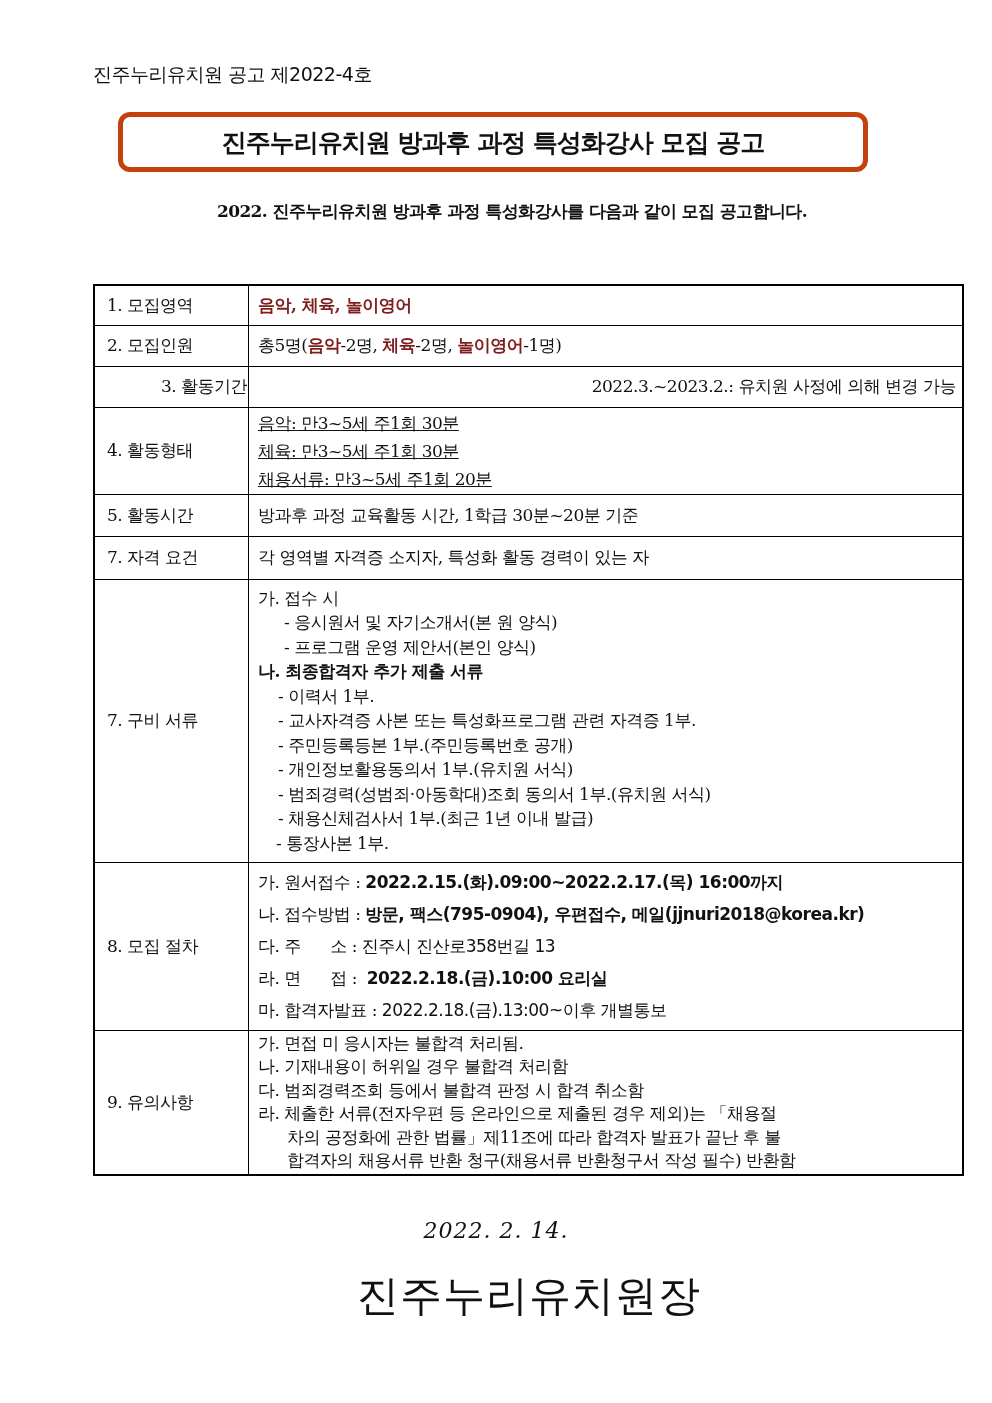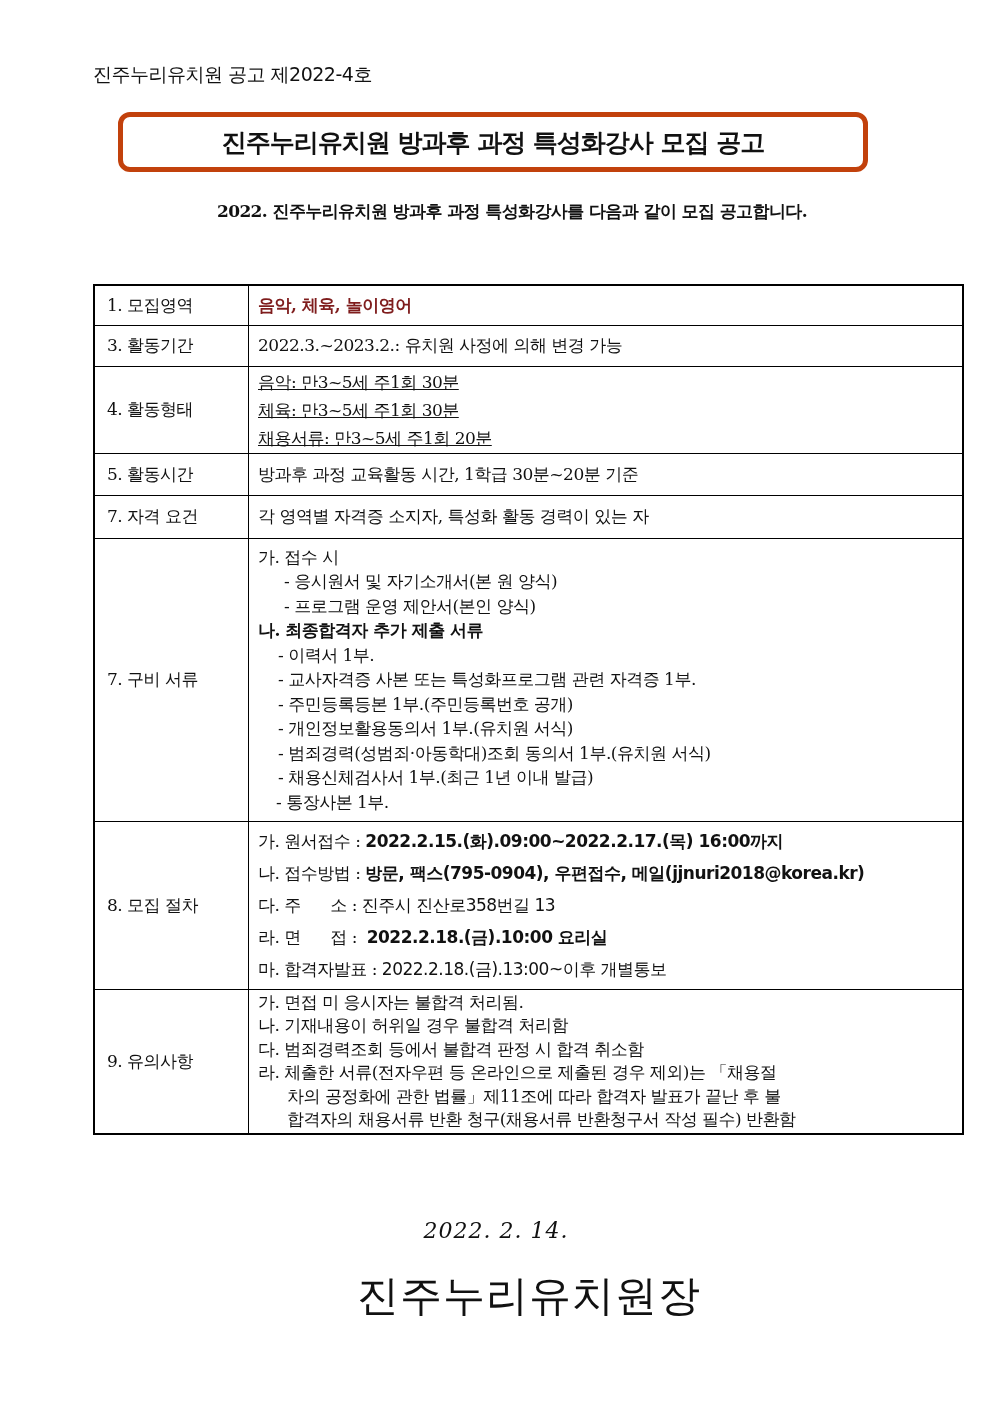--- a/index.html
+++ b/index.html
@@ -15,21 +15,21 @@
   .intro { position:absolute; left:16px; width:992px; top:200px; text-align:center;
            font-size:17px; font-weight:bold; letter-spacing:-0.6px; }
   table.main { position:absolute; left:93px; top:250px; width:871px;
                border-collapse:collapse; border:2px solid #000;margin-top:34px; }
   table.main td { border:1px solid #000; vertical-align:middle; font-size:17px;
                   letter-spacing:-0.5px; line-height:1.35; }
   td.label { width:140px; padding-left:12px; }
   td.content { padding-left:9px; padding-right:6px; }
   .blue { color:#7f1d1d; font-weight:bold; }
   .line { display:block; white-space:nowrap; }
-  .r1 { height:40px; } .r2 { height:41px; } .r3 { height:41px; }
+  .r1 { height:40px; } .r2 { height:41px; } .r3 { height:41px;text-align:right; }
   .r4 { height:87px; } .r5 { height:42px; } .r6 { height:42px; }
   .r7 { height:43px; } .r8 { height:283px; } .r9 { height:168px; } .r10 { height:144px; }
   .r4 .line { line-height:28px;text-decoration:underline; }
   .r8 .line { line-height:24.5px; }
   .r9 .line { line-height:32px; }
   .r10 .line { line-height:23.5px; }
   .bold { font-weight:bold; }
   .ind1 { padding-left:26px; }
   .ind2 { padding-left:20px; }
   .ind3 { padding-left:18px; }
@@ -49,20 +49,24 @@
   <span>진주누리유치원 방과후 과정 특성화강사 모집 공고</span>
 </div>
 
 <div class="intro">2022. 진주누리유치원 방과후 과정 특성화강사를 다음과 같이 모집 공고합니다.</div>
 
 <table class="main">
   <tbody>
       <tr class="r1">
     <td class="label">1. 모집영역</td>
     <td class="content blue">음악, 체육, 놀이영어</td>
+  </tr>
+  <tr class="r2">
+    <td class="label">2. 모집인원</td>
+    <td class="content"><span>총5명(</span><span class="blue">음악</span><span>-2명, </span><span class="blue">체육</span><span>-2명, </span><span class="blue">놀이영어</span><span>-1명)</span></td>
   </tr>
   <tr class="r3">
     <td class="label">3. 활동기간</td>
     <td class="content">2022.3.~2023.2.: 유치원 사정에 의해 변경 가능</td>
   </tr>
   <tr class="r4">
     <td class="label">4. 활동형태</td>
     <td class="content">
       <span class="line">음악: 만3~5세 주1회 30분</span>
       <span class="line">체육: 만3~5세 주1회 30분</span>

